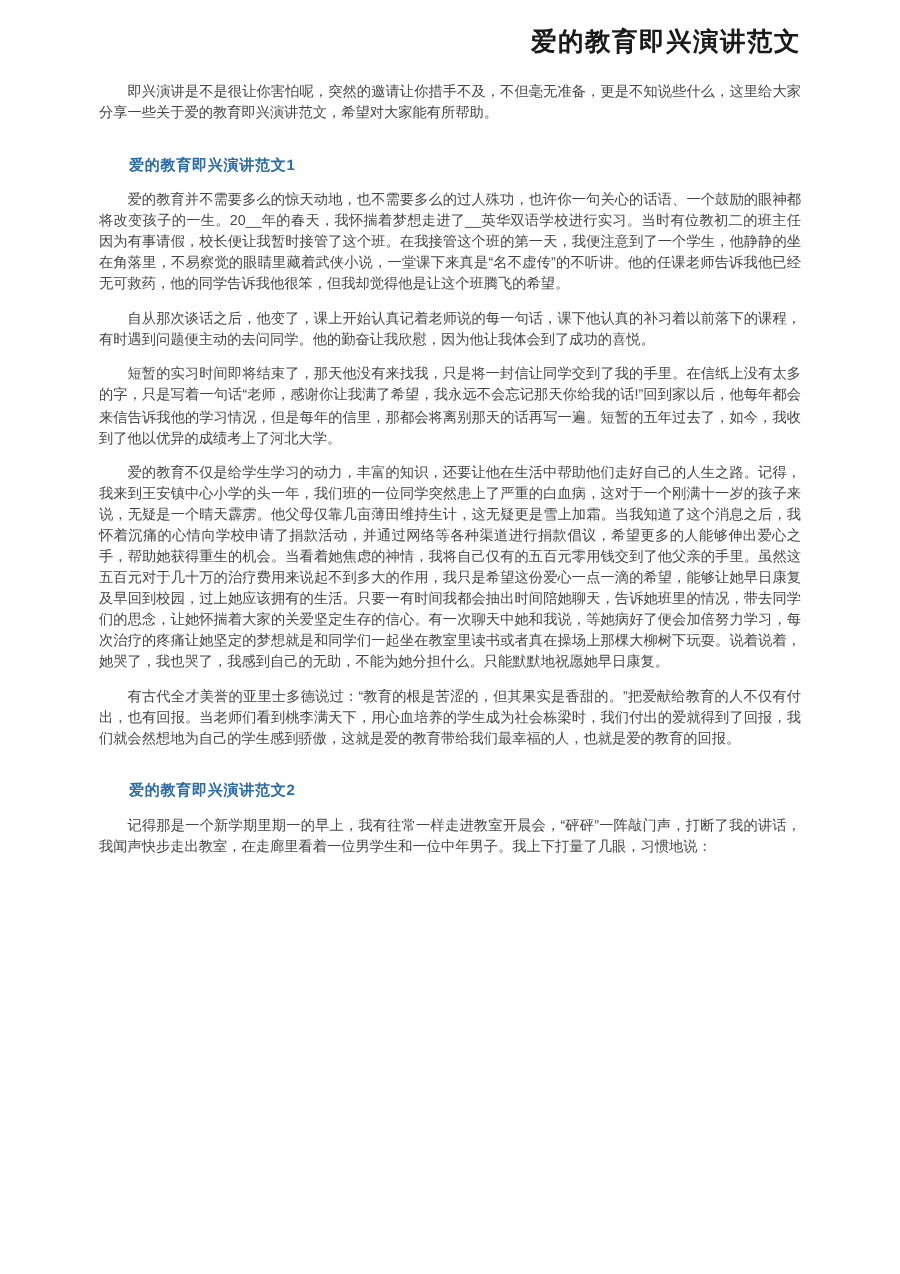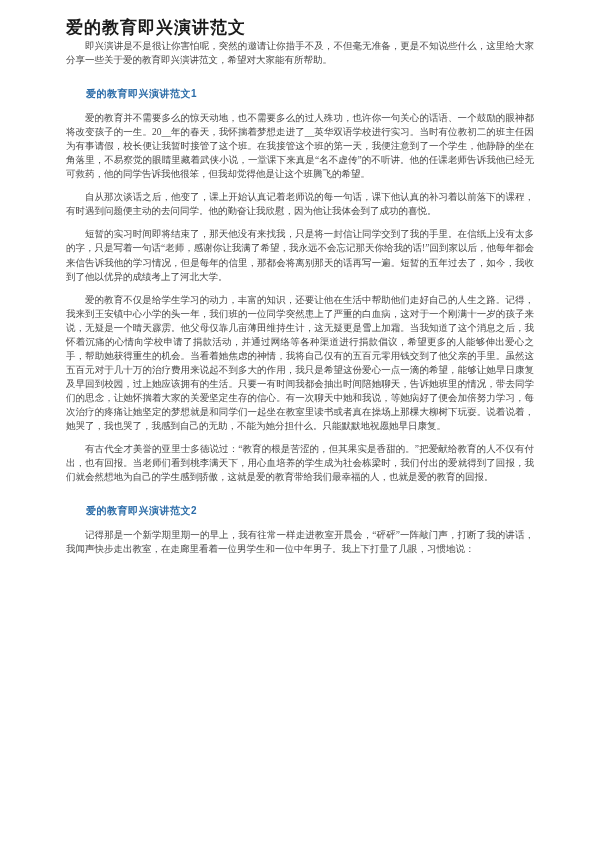--- a/index.html
+++ b/index.html
@@ -17,37 +17,36 @@
     font-family:"Liberation Sans","DejaVu Sans",sans-serif;
     background:var(--bg);
   }
   .page{
     width:600px;
     height:849px;
     background:var(--bg);
     padding:16px 66px 10px 66px;
   }
   .title{
-    text-align:left;
+    text-align:right;
     font-size:17px;
     font-weight:bold;
     color:var(--title-color);
     letter-spacing:1px;
-    margin-bottom:0;
+    margin-bottom:16px;
     font-family:"Liberation Sans","DejaVu Sans",sans-serif;
   }
   .article p.paragraph{
     font-size:9.5px;
     color:var(--body-color);
     line-height:1.48;
     text-align:justify;
     text-indent:2em;
     margin-bottom:9px;
     word-break:break-all;
-    font-family:Liberation Serif, serif;
   }
   .article h2.heading{
     font-size:10px;
     font-weight:bold;
     color:var(--heading-color);
     text-indent:2em;
     margin:20px 0 10px 0;
     letter-spacing:0.5px;
   }
 </style>

